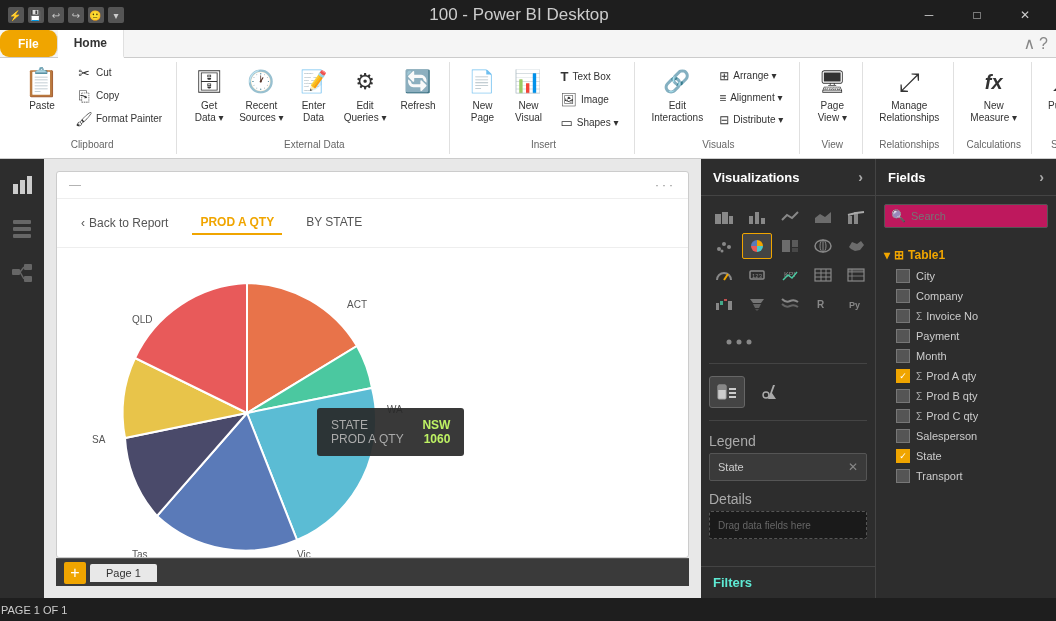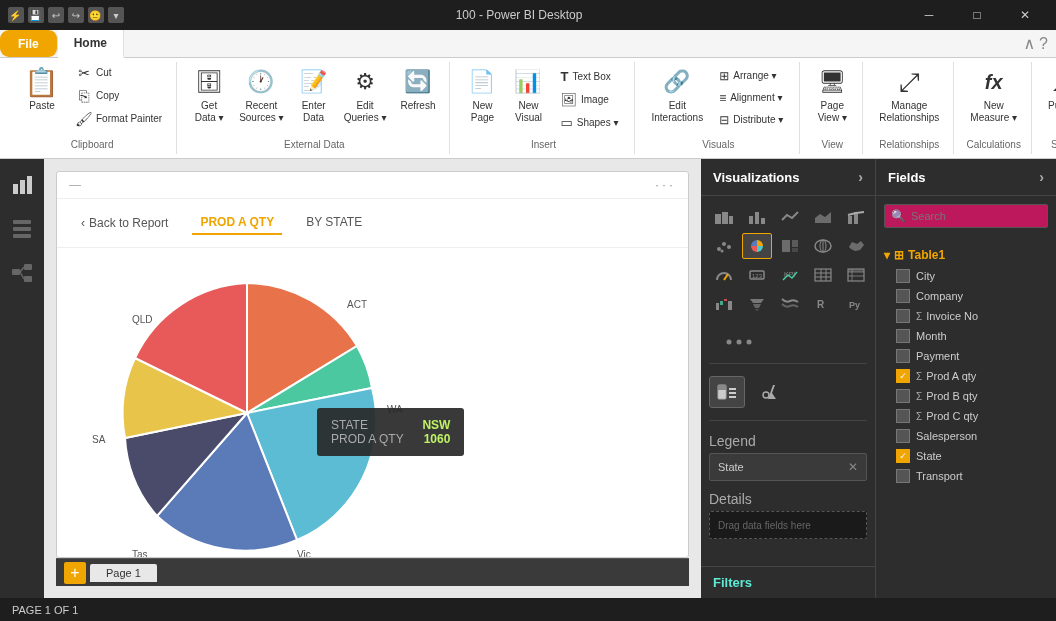--- a/index.html
+++ b/index.html
@@ -2,21 +2,21 @@
 <html><head>
   <meta charset="utf-8">
   <style>
     * { box-sizing: border-box; margin: 0; padding: 0; }
     body { font-family: 'Segoe UI', Tahoma, Geneva, Verdana, sans-serif; font-size: 12px; background: #f0f0f0; overflow: hidden; user-select: none; }
 
     
     .title-bar { height: 30px; background: #1e1e1e; display: flex; align-items: center; padding: 0 8px; color: #fff; font-size: 12px; }
     .title-bar-icons { display: flex; gap: 4px; margin-right: 8px; }
     .title-bar-icon { width: 16px; height: 16px; background: #555; border-radius: 2px; display: flex; align-items: center; justify-content: center; font-size: 10px; color: #ccc; }
-    .title-bar-title { flex: 1; text-align: center; font-size: 12px; color: #ccc; }
+    .title-bar-title { flex: 1; text-align: center; font-size: 17px; color: #ccc; }
     .title-bar-controls { display: flex; gap: 2px; }
     .title-bar-control { width: 46px; height: 30px; display: flex; align-items: center; justify-content: center; color: #ccc; font-size: 12px; cursor: pointer; }
 
     
     .ribbon { background: #fff; border-bottom: 1px solid #ccc; }
     .ribbon-tabs { display: flex; height: 28px; background: #f5f5f5; border-bottom: 1px solid #ccc; }
     .ribbon-tab { padding: 0 16px; display: flex; align-items: center; font-size: 12px; color: #333; cursor: pointer; border-right: 1px solid #e0e0e0; }
     .ribbon-tab.active { background: #fff; border-bottom: 2px solid #fff; margin-bottom: -1px; font-weight: 600; }
     .ribbon-tab.file { background: #f0a500; color: #fff; font-weight: bold; padding: 0 18px; border-radius: 9px; }
     .ribbon-content { display: flex; align-items: stretch; padding: 4px 8px; height: 100px; gap: 2px; }
@@ -84,21 +84,21 @@
     .fields-tree { flex: 1; overflow-y: auto; padding: 4px 0; }
     .fields-table { margin: 4px 0; }
     .fields-table-header { display: flex; align-items: center; padding: 4px 8px; color: #f0a500; font-size: 12px; font-weight: 600; cursor: pointer; }
     .fields-table-icon { margin-right: 4px; font-size: 12px; }
     .fields-item { display: flex; align-items: center; padding: 3px 8px 3px 20px; color: #ccc; font-size: 11px; cursor: pointer; }
     .fields-checkbox { width: 14px; height: 14px; background: #555; border: 1px solid #777; margin-right: 6px; display: flex; align-items: center; justify-content: center; font-size: 9px; color: #fff; flex-shrink: 0; }
     .fields-checkbox.checked { background: #f0a500; border-color: #f0a500; }
     .fields-sigma { color: #aaa; font-size: 10px; margin-right: 4px; }
 
     
-    .status-bar { height: 24px; background: #1e1e1e; display: flex; align-items: center; justify-content: space-between; padding: 0 12px; color: #ccc; font-size: 11px; gap: 48px; }
+    .status-bar { height: 24px; background: #1e1e1e; display: flex; align-items: center; justify-content: space-between; padding: 0 1px; color: #ccc; font-size: 11px; gap: 48px; }
     .status-bar-right { color: #f0c040; cursor: pointer; }
 
     
     .page-tabs { height: 28px; background: #3a3a3a; display: flex; align-items: center; padding: 0 8px; gap: 4px; border-top: 1px solid #555; }
     .page-tab-add { width: 22px; height: 22px; background: #f0a500; border-radius: 2px; display: flex; align-items: center; justify-content: center; color: #fff; font-size: 16px; cursor: pointer; }
     .page-tab { padding: 3px 16px; background: #5a5a5a; color: #ccc; font-size: 11px; border-radius: 2px 2px 0 0; cursor: pointer; }
     .page-tab.active { background: #e8e8e8; color: #333; }
 
     
     ::-webkit-scrollbar { width: 6px; }
@@ -599,26 +599,26 @@
           </div>
 
           <div class="fields-item">
             <div class="fields-checkbox"></div>
             <span class="fields-sigma">Σ</span>
             <span>Invoice No</span>
           </div>
 
           <div class="fields-item">
             <div class="fields-checkbox"></div>
+            <span>Payment</span>
+          </div>
+
+          <div class="fields-item">
+            <div class="fields-checkbox"></div>
             <span>Month</span>
-          </div>
-
-          <div class="fields-item">
-            <div class="fields-checkbox"></div>
-            <span>Payment</span>
           </div>
 
           <div class="fields-item">
             <div class="fields-checkbox checked">✓</div>
             <span class="fields-sigma">Σ</span>
             <span>Prod A qty</span>
           </div>
 
           <div class="fields-item">
             <div class="fields-checkbox"></div>

